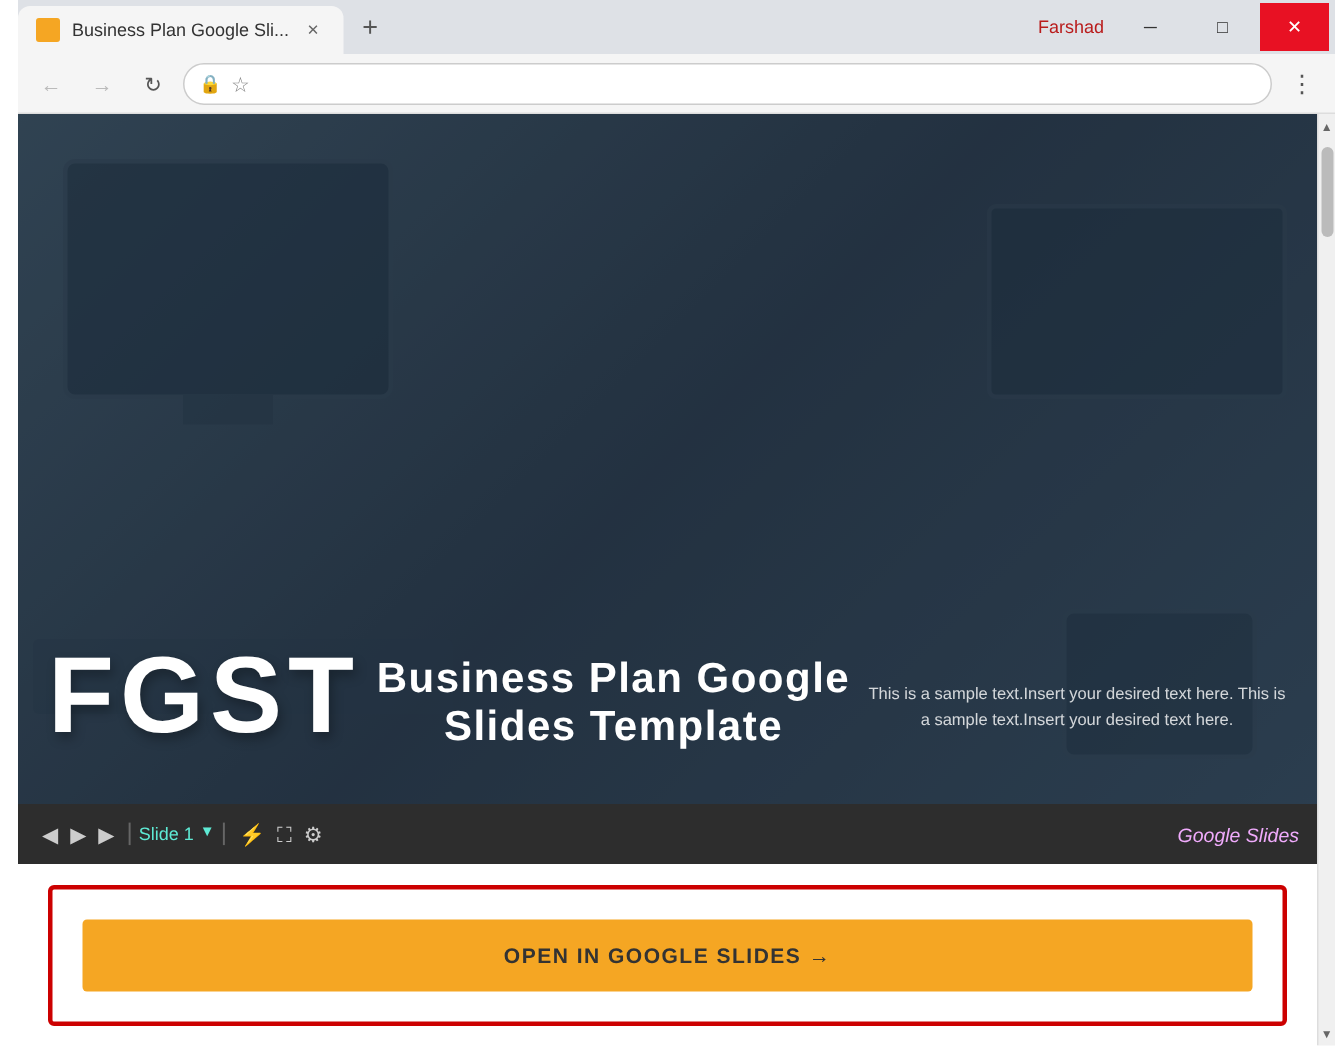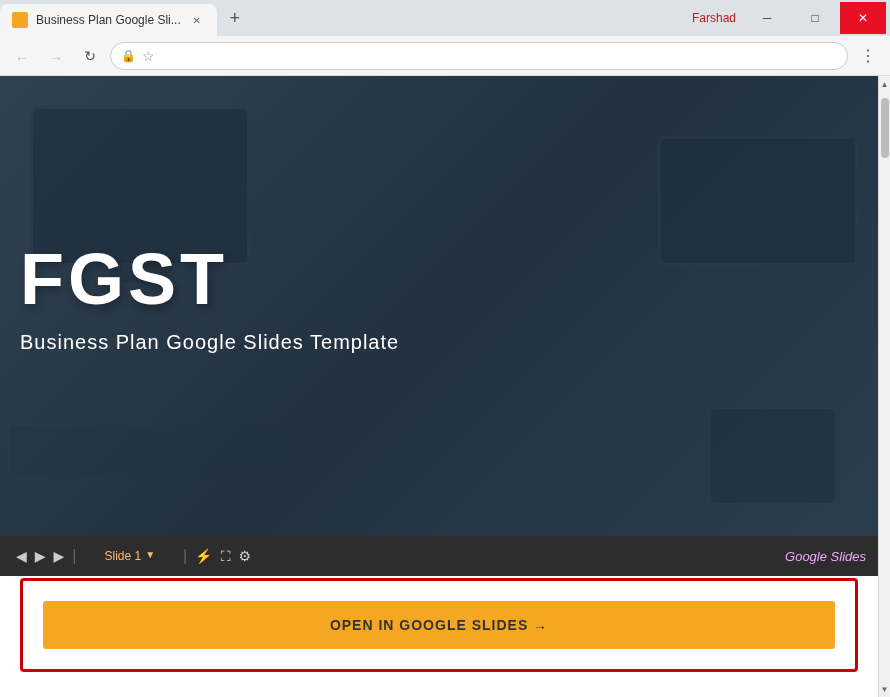--- a/index.html
+++ b/index.html
@@ -11,20 +11,21 @@
       overflow: hidden;
     }
 
     
     .window {
       width: 890px;
       height: 697px;
       background: #fff;
       display: flex;
       flex-direction: column;
+      padding-left: 12px;
     }
 
     
     .titlebar {
       height: 36px;
       background: #dee1e6;
       display: flex;
       align-items: stretch;
       flex-shrink: 0;
     }
@@ -307,41 +308,41 @@
       background: #1a2a3a;
       border-radius: 8px;
       border: 3px solid #3a4a5a;
       opacity: 0.45;
     }
 
     .slide-content {
       position: absolute;
       inset: 0;
       display: flex;
-      flex-direction: column;
-      align-items: flex-start;
+      flex-direction: row;
+      align-items: flex-end;
       justify-content: center;
       text-align: center;
       padding: 20px;
       z-index: 10;
     }
 
     .slide-logo {
       font-size: 72px;
       font-weight: 900;
       color: #ffffff;
       letter-spacing: 4px;
       line-height: 1;
       margin-bottom: 16px;
       text-shadow: 2px 4px 8px rgba(0,0,0,0.3);
     }
 
     .slide-title {
-      font-size: 20px;
-      font-weight: 400;
+      font-size: 28px;
+      font-weight: 700;
       color: #ffffff;
       margin-bottom: 16px;
       letter-spacing: 1px;
     }
 
     .slide-subtitle {
       font-size: 11px;
       color: rgba(255,255,255,0.8);
       max-width: 280px;
       line-height: 1.5;
@@ -368,23 +369,23 @@
       align-items: center;
       padding: 0 12px;
     }
     .slide-ctrl-btn {
       color: #ccc;
       font-size: 14px;
       margin: 0 4px;
       cursor: pointer;
     }
     .slide-label {
-      color: #fdba74;
+      color: #5eead4;
       font-size: 12px;
-      margin: 0 24px;
+      margin: 0 0;
       display: flex;
       align-items: flex-start;
       gap: 4px;
     }
     .slide-label-arrow {
       font-size: 10px;
     }
     .slide-controls-right {
       margin-left: auto;
       color: #f0abfc;
@@ -398,21 +399,21 @@
 
     
     .cta-section {
       padding: 20px;
       display: flex;
       gap: 16px;
       justify-content: center;
       background: #fff;
       border: 3px solid #cc0000;
       border-radius: 4px;
-      margin: 2px 20px;
+      margin: 14px 20px;
     }
 
     .cta-btn-google {
       flex: 1;
       background: #f5a623;
       color: #333;
       border: none;
       padding: 16px 24px;
       font-size: 14px;
       font-weight: 800;
@@ -510,20 +511,21 @@
           </div>
           <div class="laptop-mock"></div>
           <div class="keyboard-mock"></div>
           <div class="tablet-mock"></div>
 
           <div class="slide-overlay"></div>
 
           <div class="slide-content">
             <div class="slide-logo">FGST</div>
             <div class="slide-title">Business Plan Google Slides Template</div>
+            <div class="slide-subtitle">This is a sample text.Insert your desired text here. This is a sample text.Insert your desired text here.</div>
           </div>
         </div>
 
         <div class="slide-controls">
           <span class="slide-ctrl-btn">◀</span>
           <span class="slide-ctrl-btn">▶</span>
           <span class="slide-ctrl-btn">▶</span>
           <span class="ctrl-divider">|</span>
           <span class="slide-label">
             <span>Slide 1</span>

